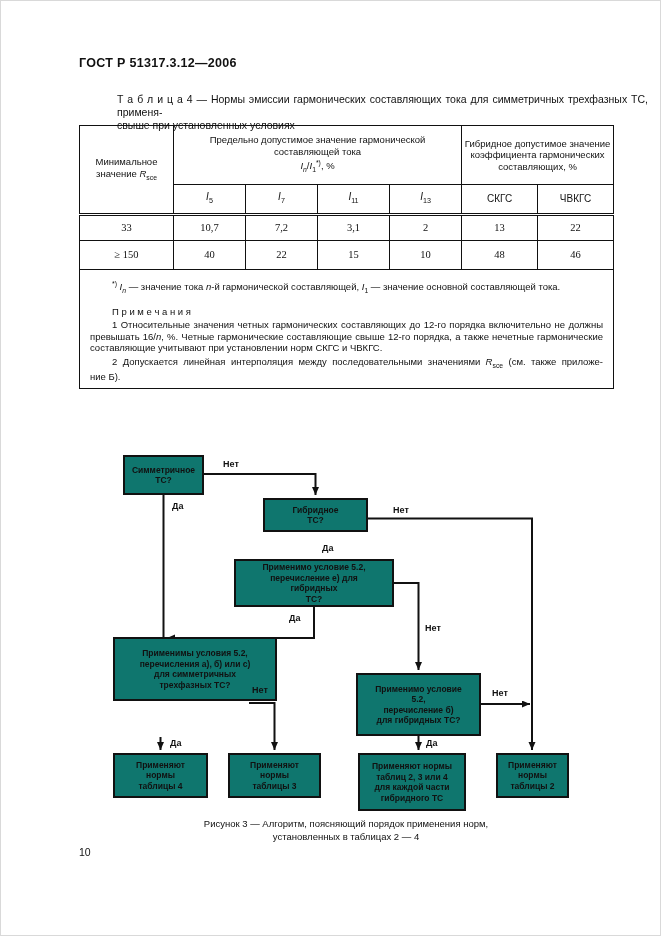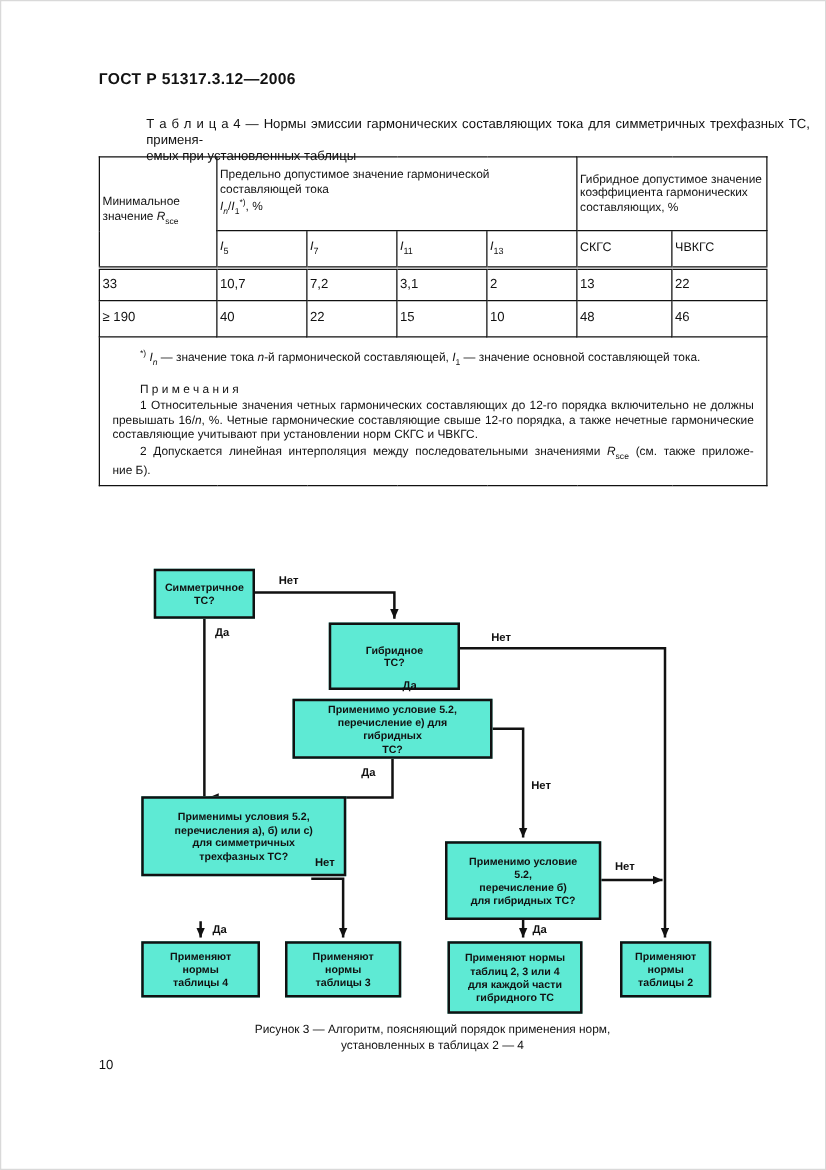--- a/index.html
+++ b/index.html
@@ -8,45 +8,45 @@
          border:1px solid #d9d9d9; box-sizing:border-box; overflow:hidden;}
 
   .doc-number {position:absolute; left:78px; top:55px; font-size:12.5px; font-weight:bold; letter-spacing:0.3px;}
 
   .table-caption {position:absolute; left:78px; top:92px; width:531px; font-size:10.5px; line-height:13px;margin-left:38px;}
   .jline {display:block; text-align:justify; text-align-last:justify;}
   .nline {display:block;}
 
   table.t4 {position:absolute; left:78px; top:124px; width:534px; border-collapse:collapse;
             table-layout:fixed; border:1.5px solid #111;}
-  .t4 td {border:1px solid #111; vertical-align:middle;
+  .t4 td {border:1px solid #111; text-align:center; vertical-align:middle;
           padding:1px 2px; font-size:9.5px; line-height:11.5px;}
   .t4 tr.h1 td {height:56px;}
   .t4 tr.h2 td {height:26px; font-size:10px;}
-  .t4 tr.rowv td {height:22px; font-size:10.5px;}
+  .t4 tr.rowv td {height:22px; font-size:10.5px;font-family:Liberation Serif, serif;}
   .t4 tr.rowv.first td {border-top:3px double #111;}
   .t4 tr.rowv.second td {height:26px;}
   .t4 tr.foot td {height:106px; text-align:left; vertical-align:top; padding:4px 10px 6px; font-size:9.5px; line-height:11.5px;}
   .t4 sub {font-size:0.72em;}
   .t4 sup {font-size:0.72em;}
   sub.it, i sub {font-style:italic;}
   .fnote {margin:4px 0 0; text-indent:22px;}
   .ntitle {margin:9px 0 0; text-indent:22px;}
   .note {margin:2px 0 0; text-indent:22px; text-align:justify;}
   .note .jl {text-align:justify; text-align-last:justify; display:block; text-indent:22px;}
   .note .nl {display:block; text-indent:0;}
 
   .para {position:absolute; left:78px; top:408px; width:531px; font-size:11px; line-height:14px;}
   .para .l1 {display:block; text-indent:32px; text-align:justify; text-align-last:justify;}
 
-  .fbox {position:absolute; box-sizing:border-box; border:2px solid #111; background:#5eead4;
+  .fbox {position:absolute; box-sizing:border-box; border:2px solid #111; background:#0f766e;
          display:flex; align-items:center; justify-content:center; text-align:center;
          font-size:8.5px; font-weight:bold; line-height:10.5px; white-space:pre-line; padding:10px;}
   .bx-a {left:122px; top:454px; width:81px;  height:40px;}
-  .bx-b {left:262px; top:497px; width:105px; height:54px;}
+  .bx-b {left:262px; top:497px; width:105px; height:34px;}
   .bx-c {left:233px; top:558px; width:160px; height:48px;}
   .bx-d {left:112px; top:636px; width:164px; height:64px;}
   .bx-e {left:355px; top:672px; width:125px; height:63px;}
   .bx-f {left:112px; top:752px; width:95px;  height:45px;}
   .bx-g {left:227px; top:752px; width:93px;  height:45px;}
   .bx-h {left:357px; top:752px; width:108px; height:58px;}
   .bx-i {left:495px; top:752px; width:73px;  height:45px;}
 
   .edge-label {position:absolute; font-size:9px; font-weight:bold;}
   .lb-no-1 {left:222px; top:458px;}
@@ -69,21 +69,21 @@
 </style>
 </head>
 <body>
 
 <div class="page">
 
   <div class="doc-number">ГОСТ Р 51317.3.12—2006</div>
 
   <div class="table-caption">
     <span class="jline">Т а б л и ц а  4 — Нормы эмиссии гармонических составляющих тока для симметричных трехфазных ТС, применя-</span>
-    <span class="nline">емых при установленных таблицы</span>
+    <span class="nline">свыше при установленных условиях</span>
   </div>
 
   <table class="t4">
     <colgroup>
       <col style="width:94px">
         <col style="width:72px">
         <col style="width:72px">
         <col style="width:72px">
       <col style="width:72px">
         <col style="width:76px">
@@ -112,21 +112,21 @@
     <tr class="rowv first">
       <td>33</td>
       <td>10,7</td>
       <td>7,2</td>
       <td>3,1</td>
       <td>2</td>
       <td>13</td>
       <td>22</td>
     </tr>
     <tr class="rowv second">
-      <td>≥ 190</td>
+      <td>≥ 150</td>
       <td>40</td>
       <td>22</td>
       <td>15</td>
       <td>10</td>
       <td>48</td>
       <td>46</td>
     </tr>
     <tr class="foot">
       <td colspan="7">
         <p class="fnote"><sup>*)</sup> <i>I</i><sub class="it">n</sub><span> — значение тока </span><i>n</i><span>-й гармонической составляющей, </span><i>I</i><sub>1</sub><span> — значение основной составляющей тока.</span></p>

